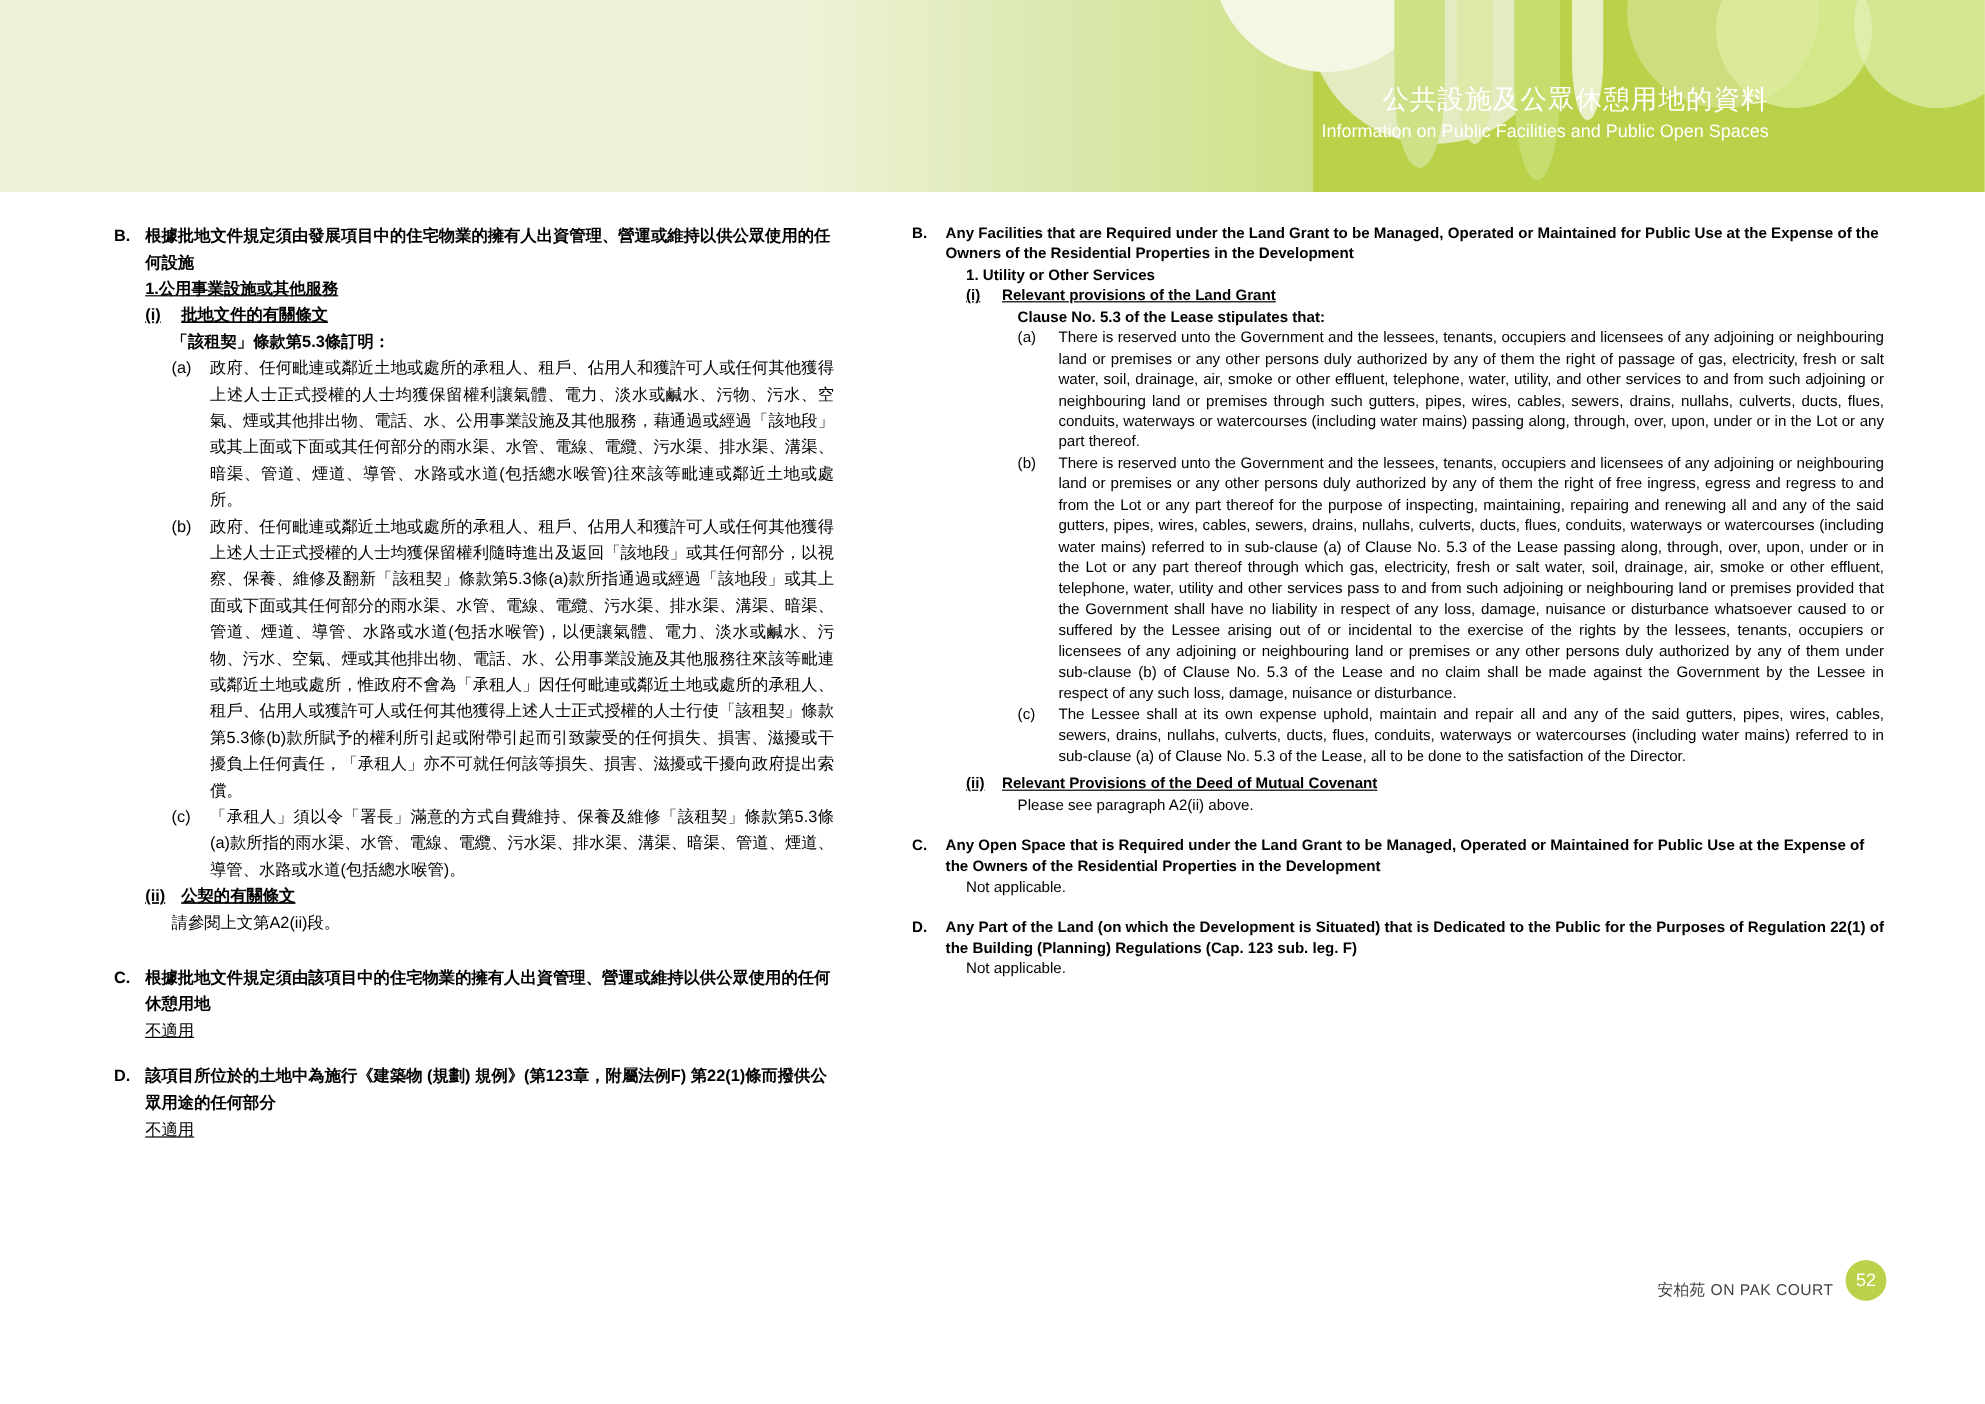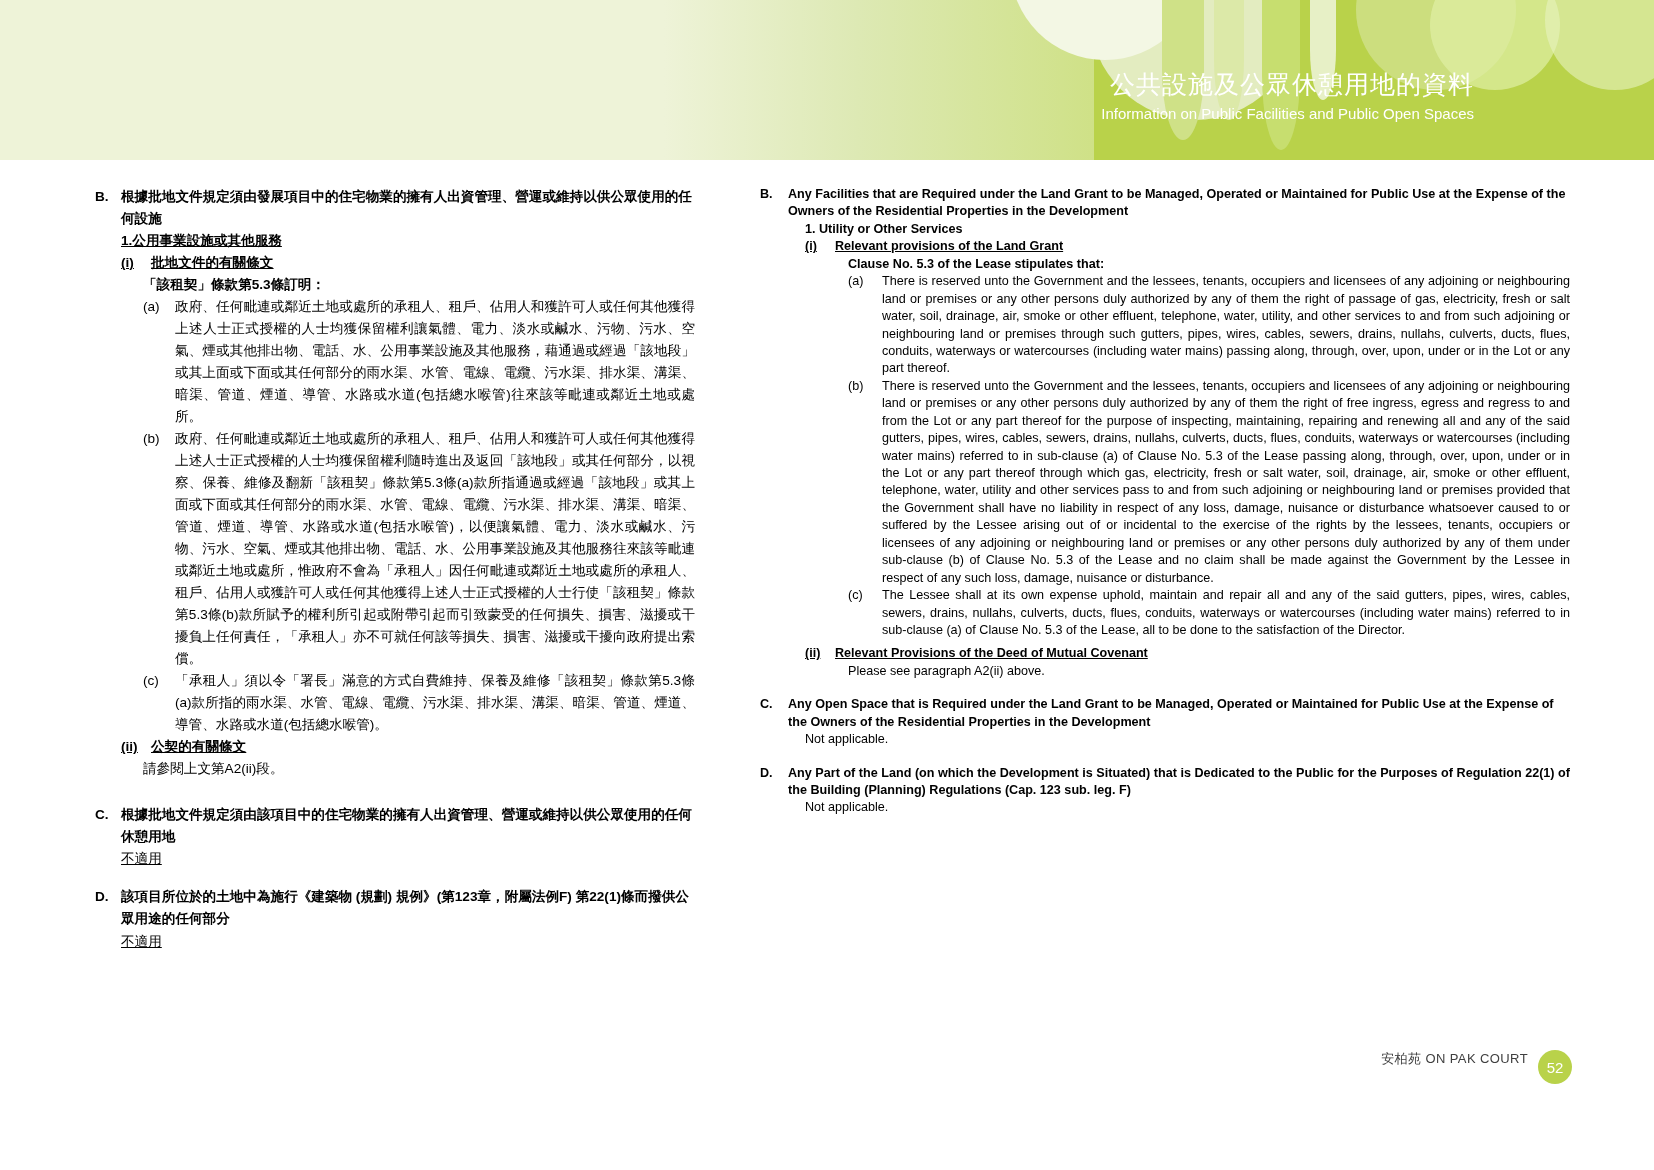--- a/index.html
+++ b/index.html
@@ -48,21 +48,21 @@
   }
   .header-titles {
     position: absolute;
     right: 180px;
     top: 68px;
     text-align: right;
     color: #ffffff;
     line-height: 1.35;
   }
   .hdr-zh {
-    font-size: 25px;
+    font-size: 22px;
     letter-spacing: 1px;
     font-weight: normal;
   }
   .hdr-en {
     font-size: 15px;
     margin-top: 2px;
   }
 
   
   .page {
@@ -114,21 +114,21 @@
   .en-head { font-weight: bold; }
 
   .justify { text-align: justify; }
 
   
   .footer {
     position: absolute;
     right: 82px;
     bottom: 86px;
     display: flex;
-    align-items: flex-start;
+    align-items: flex-end;
     gap: 10px;
   }
   .footer-name {
     font-size: 13px;
     color: #3f3f3f;
     letter-spacing: .4px;
   }
   .footer-name .en-name { font-weight: normal; }
   .page-badge {
     width: 34px; height: 34px;

